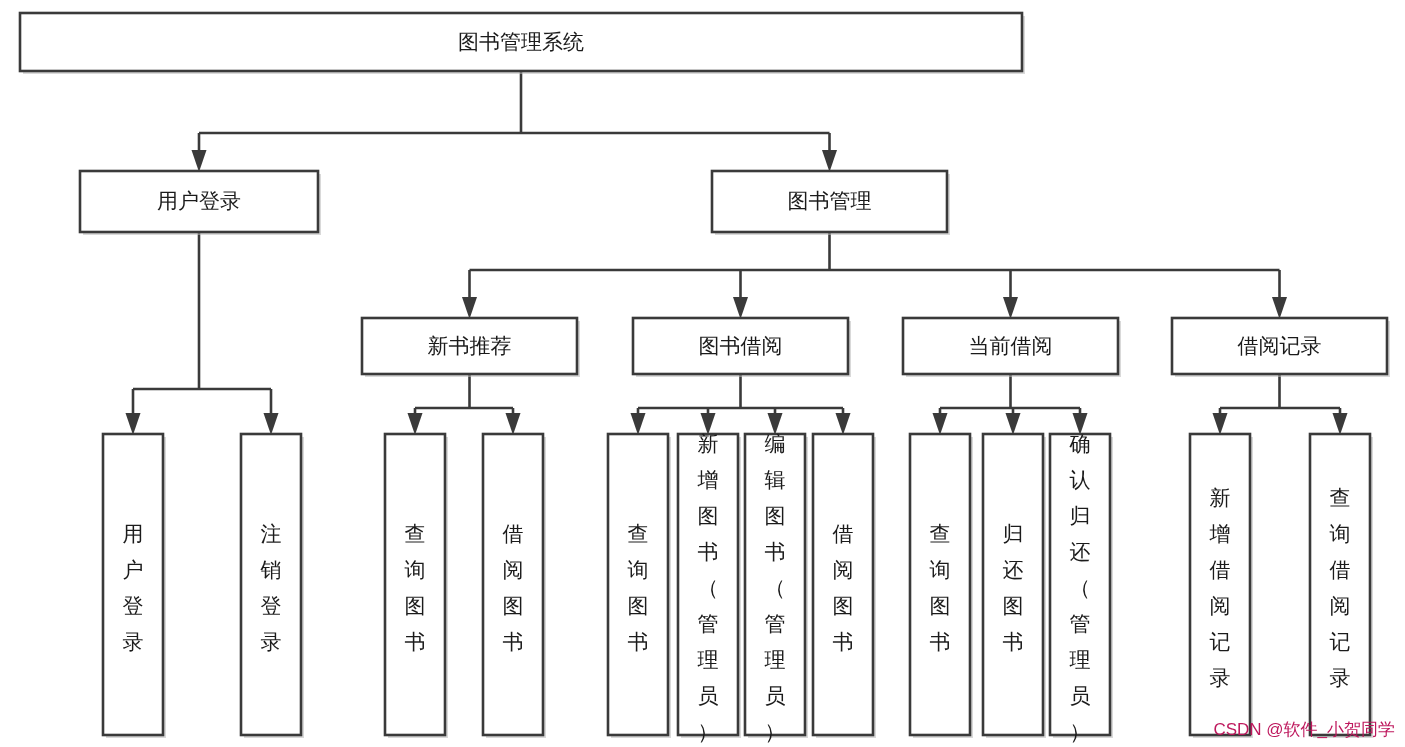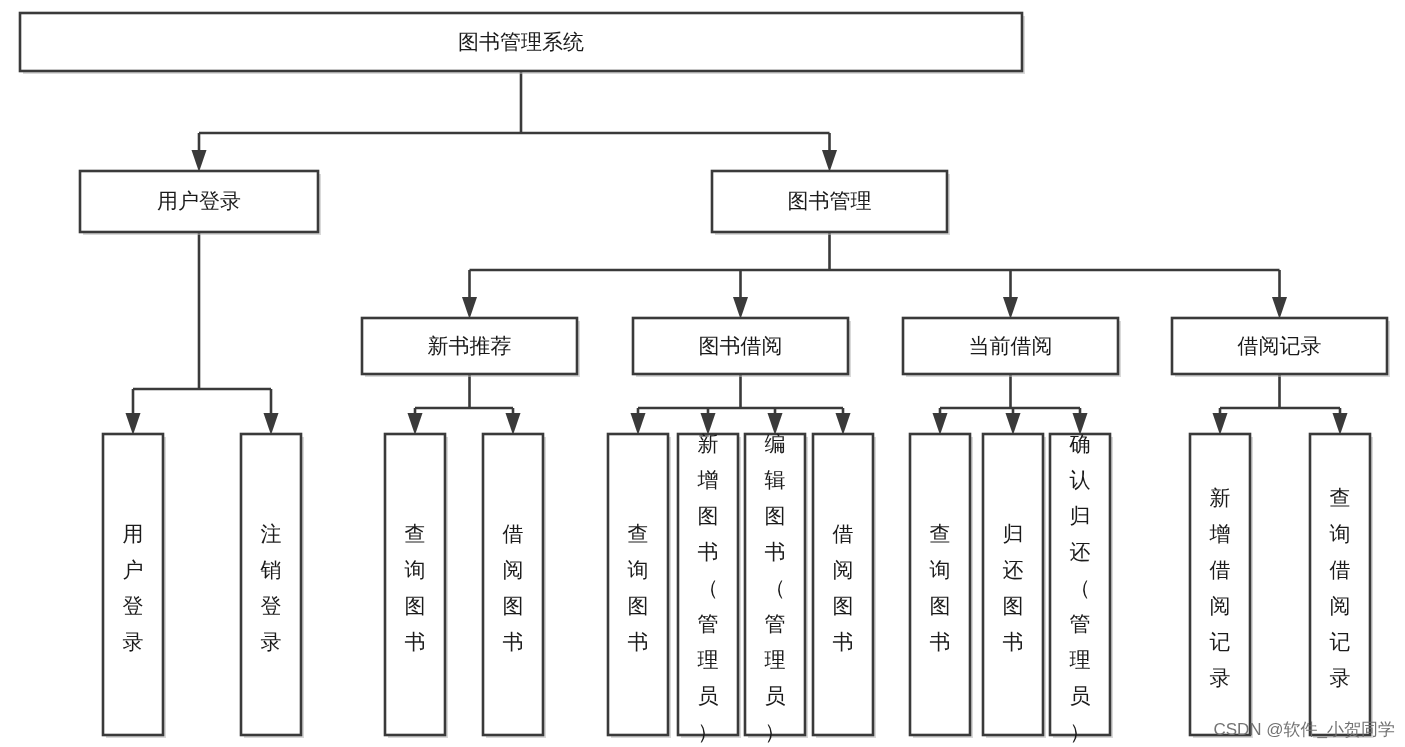--- a/index.html
+++ b/index.html
@@ -56,21 +56,21 @@
     font-size: 21px;
     fill: #1b1b1b;
     text-anchor: middle;
   }
   .watermark {
     position: absolute;
     right: 10px;
     bottom: 6px;
     font-family: "Liberation Sans", "DejaVu Sans", sans-serif;
     font-size: 17px;
-    color: #737373;
+    color: #be185d;
     white-space: nowrap;
     user-select: none;
   }
 </style>
 </head>
 <body>
 
 <div id="diagram-root">
   <svg id="flow" viewBox="0 0 1405 747" xmlns="http://www.w3.org/2000/svg">
     <g id="layer-connectors">

